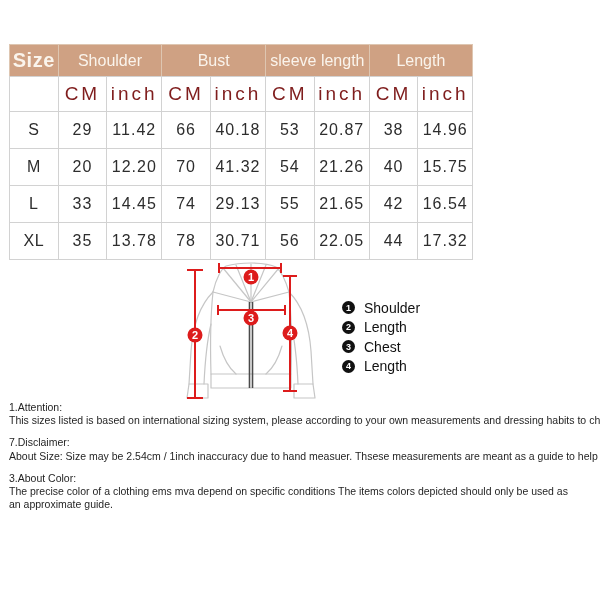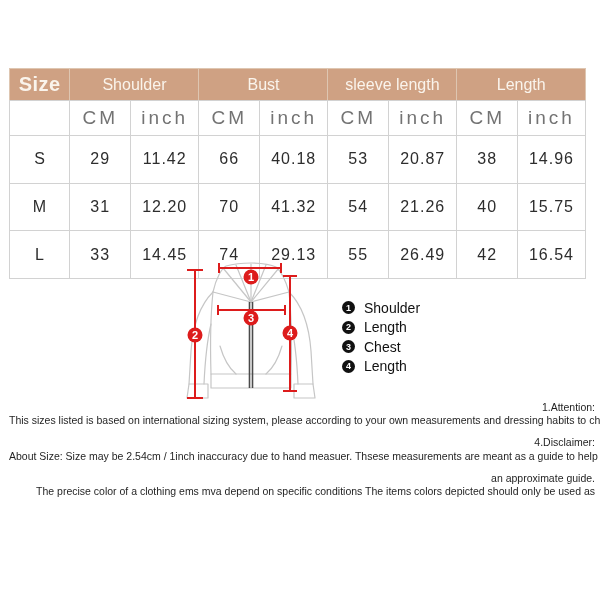--- a/index.html
+++ b/index.html
@@ -4,33 +4,33 @@
 <style>
   html,body { margin:0; padding:0; }
   body {
     width:600px; height:600px; position:relative; background:#ffffff;
     font-family:"Liberation Sans", sans-serif; overflow:hidden;
   }
   .page { position:absolute; inset:0; }
 
   
   table.size-table {
-    position:absolute; left:9px; top:44px; width:577px; height:211px;
-    border-collapse:collapse; table-layout:fixed;margin-top:24px;
+    position:absolute; left:9px; top:44px; width:464px; height:211px;
+    border-collapse:collapse; table-layout:fixed;
   }
   .size-table th, .size-table td {
     border:1px solid #d2d2d2; text-align:center; vertical-align:middle; padding:0;
   }
   .group-row th {
     background:#cfa183; color:#faf4ec; font-weight:normal;
     font-size:16px; height:31px; border-color:#dec6b1; border-bottom-color:#d2d2d2;
   }
   .group-row th.size-th { font-size:20px; font-weight:bold; letter-spacing:0.5px; }
   .unit-row th {
-    font-weight:500; font-size:19px; letter-spacing:3px; height:34px; color:#737373;
+    font-weight:500; font-size:19px; letter-spacing:3px; height:34px; color:#7f1d1d;
     background:#ffffff;
   }
   .data-row td {
     font-size:16px; letter-spacing:1px; color:#2d2d2d; height:36px; background:#ffffff;
   }
   .data-row td.size-cell { font-size:16px; letter-spacing:0.5px; }
 
   
   .diagram-svg { position:absolute; left:163px; top:256px; }
 
@@ -39,21 +39,21 @@
   .legend-disc {
     width:13px; height:13px; border-radius:50%; background:#111111; color:#ffffff;
     font-size:9px; font-weight:bold; display:flex; align-items:center; justify-content:center;
     flex:0 0 13px;
   }
   .legend-label { margin-left:9px; font-size:14px; color:#111111; }
 
   
   .notes { position:absolute; left:9px; top:401px; width:586px; color:#1f1f1f; }
   .note-section { margin-bottom:9px; }
-  .note-title, .note-line { font-size:10.5px; line-height:13.2px; white-space:nowrap;text-align:right; }
+  .note-title, .note-line { font-size:10.5px; line-height:13.2px; white-space:nowrap; }
 </style>
 </head>
 <body>
 
 <div class="page">
 
   <table class="size-table">
     <colgroup>
       <col style="width:10.5%">
         <col style="width:10.5%">
@@ -92,39 +92,50 @@
         <td>11.42</td>
         <td>66</td>
         <td>40.18</td>
         <td>53</td>
         <td>20.87</td>
         <td>38</td>
         <td>14.96</td>
       </tr>
       <tr class="data-row">
         <td class="size-cell">M</td>
-        <td>31</td>
+        <td>20</td>
         <td>12.20</td>
         <td>70</td>
         <td>41.32</td>
         <td>54</td>
         <td>21.26</td>
         <td>40</td>
         <td>15.75</td>
       </tr>
       <tr class="data-row">
         <td class="size-cell">L</td>
         <td>33</td>
         <td>14.45</td>
         <td>74</td>
         <td>29.13</td>
         <td>55</td>
-        <td>26.49</td>
+        <td>21.65</td>
         <td>42</td>
         <td>16.54</td>
+      </tr>
+      <tr class="data-row">
+        <td class="size-cell">XL</td>
+        <td>35</td>
+        <td>13.78</td>
+        <td>78</td>
+        <td>30.71</td>
+        <td>56</td>
+        <td>22.05</td>
+        <td>44</td>
+        <td>17.32</td>
       </tr>
     </tbody>
   </table>
 
   <svg class="diagram-svg" width="178" height="150" viewBox="0 0 178 150">
     <g fill="none" stroke="#c6c6c6" stroke-width="1.2" stroke-linecap="round" stroke-linejoin="round">
 
       <path d="M 50,36 C 53,22 59,12 63,10 C 72,7.5 82,7 88,7 C 98,7 108,8.5 113,11 C 118,15 123,26 126,36"></path>
       <path d="M 88,46 L 60,12"></path>
       <path d="M 88,46 L 73,9"></path>
@@ -207,22 +218,23 @@
       <span class="legend-label">Length</span>
     </div>
   </div>
 
   <div class="notes">
     <div class="note-section">
       <div class="note-title">1.Attention:</div>
       <div class="note-line">This sizes listed is based on international sizing system, please according to your own measurements and dressing habits to choose your suitable size.</div>
     </div>
     <div class="note-section">
-      <div class="note-title">4.Disclaimer:</div>
+      <div class="note-title">7.Disclaimer:</div>
       <div class="note-line">About Size: Size may be 2.54cm / 1inch inaccuracy due to hand measuer. Thsese measurements are meant as a guide to help you select the correct size.</div>
     </div>
     <div class="note-section">
+      <div class="note-title">3.About Color:</div>
+      <div class="note-line">The precise color of a clothing ems mva depend on specific conditions The items colors depicted should only be used as</div>
       <div class="note-line">an approximate guide.</div>
-      <div class="note-line">The precise color of a clothing ems mva depend on specific conditions The items colors depicted should only be used as</div>
     </div>
   </div>
 
 </div>
 
 </body></html>

